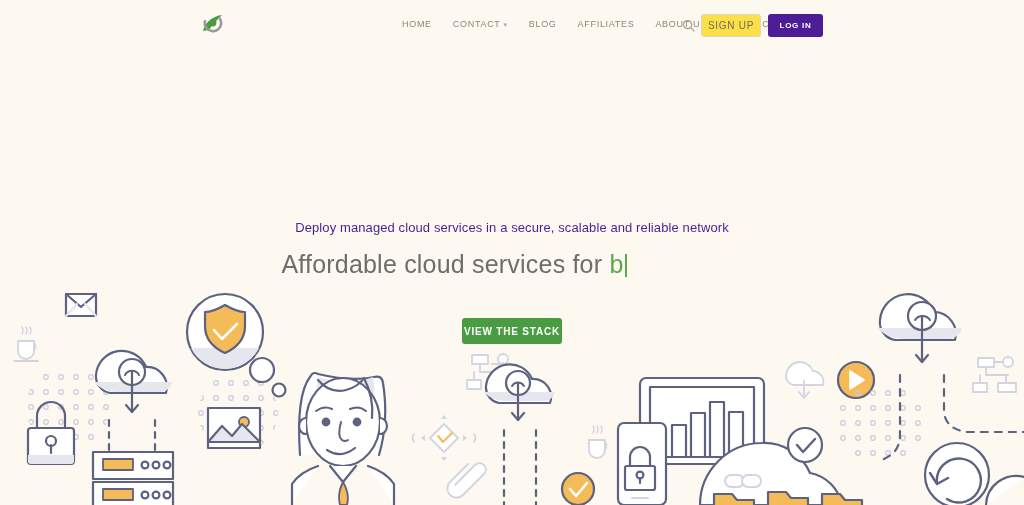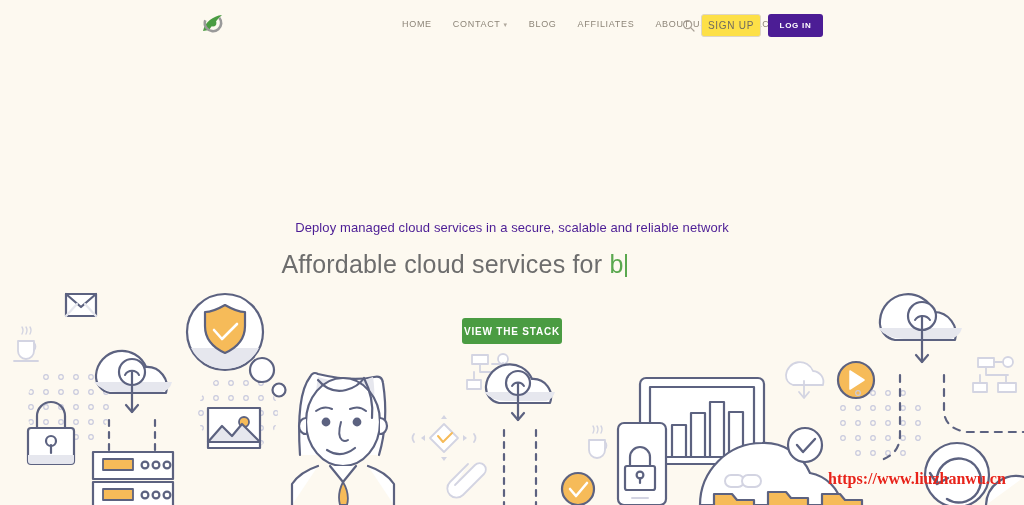--- a/index.html
+++ b/index.html
@@ -371,15 +371,14 @@
 
         <circle cx="957" cy="205" r="32" fill="#fff"></circle>
         <path d="M937 213 a22 22 0 1 1 10 16" stroke-width="2.4" fill="none"></path>
         <path d="M930 203 l7 11 l11 -6" stroke-width="2.4"></path>
 
         <path d="M986 235 a30 30 0 0 1 38 -28" fill="#fff"></path>
       </g>
     </svg>
   </div>
 
-  <div class="watermark">https://www.liuzhanwu.cn</div>
 
 </div>
 
 </body></html>

